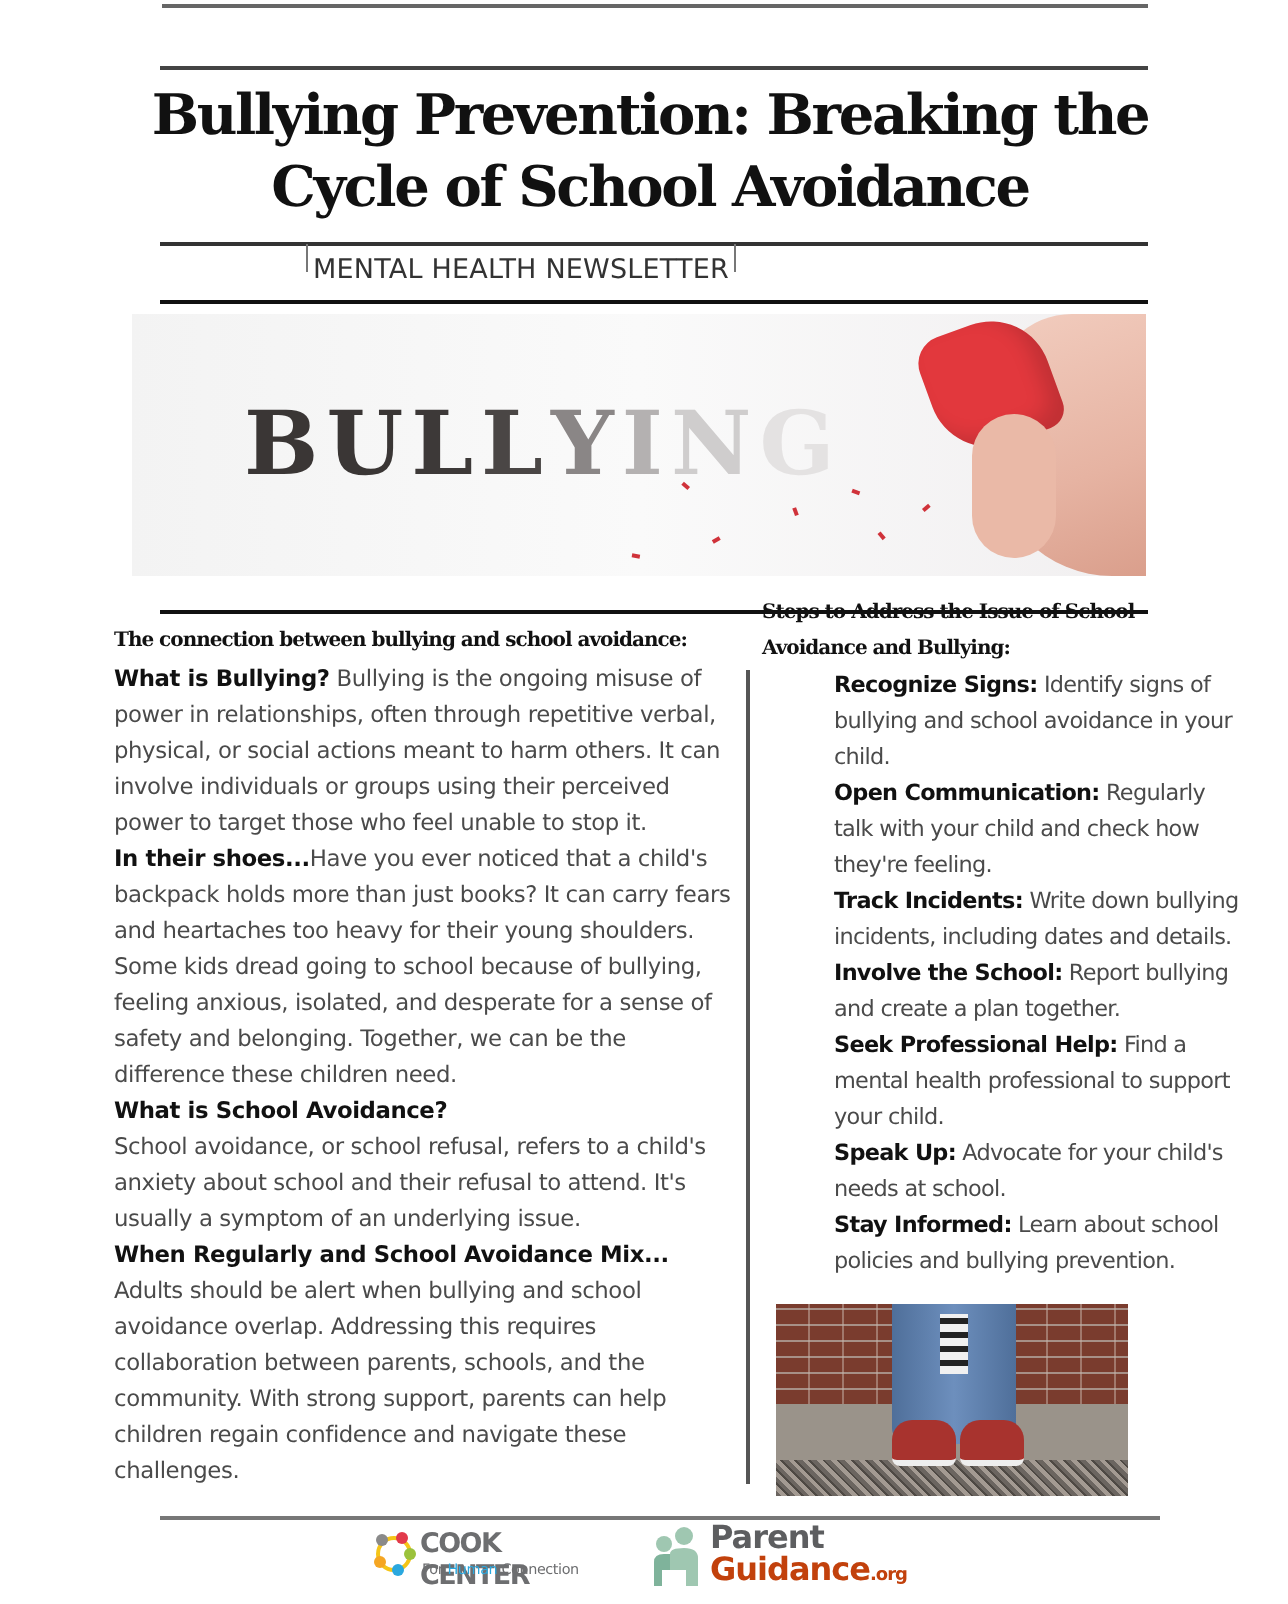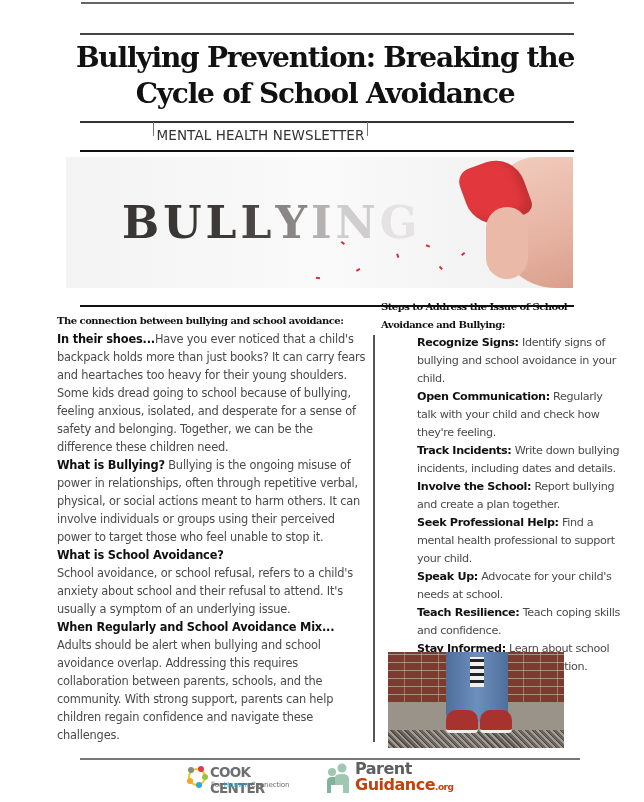--- a/index.html
+++ b/index.html
@@ -73,37 +73,36 @@
   <div class="shaving" style="left:250px;top:120px;transform:rotate(10deg)"></div>
   <div class="hand"></div>
   <div class="heart"></div>
   <div class="thumb"></div>
 </div>
 
 <div class="hr" style="left:80px;top:305px;width:494px;height:1.5px;background:#111;"></div>
 
 <div class="col-left">
   <div class="sec-head">The connection between bullying and school avoidance:</div>
+  <div class="p"><b>What is Bullying?</b><span> Bullying is the ongoing misuse of power in relationships, often through repetitive verbal, physical, or social actions meant to harm others. It can involve individuals or groups using their perceived power to target those who feel unable to stop it.</span></div>
   <div class="p"><b>In their shoes...</b><span>Have you ever noticed that a child's backpack holds more than just books? It can carry fears and heartaches too heavy for their young shoulders. Some kids dread going to school because of bullying, feeling anxious, isolated, and desperate for a sense of safety and belonging. Together, we can be the difference these children need.</span></div>
-  <div class="p"><b>What is Bullying?</b><span> Bullying is the ongoing misuse of power in relationships, often through repetitive verbal, physical, or social actions meant to harm others. It can involve individuals or groups using their perceived power to target those who feel unable to stop it.</span></div>
   <div class="p"><b style="display:block">What is School Avoidance?</b><span>School avoidance, or school refusal, refers to a child's anxiety about school and their refusal to attend. It's usually a symptom of an underlying issue.</span></div>
   <div class="p"><b style="display:block">When Regularly and School Avoidance Mix...</b><span>Adults should be alert when bullying and school avoidance overlap. Addressing this requires collaboration between parents, schools, and the community. With strong support, parents can help children regain confidence and navigate these challenges.</span></div>
 </div>
 
 <div class="vline"></div>
 
 <div class="col-right right">
   <div class="sec-head" style="width:205px;">Steps to Address the Issue of School Avoidance and Bullying:</div>
   <div class="p"><b>Recognize Signs:</b><span> Identify signs of bullying and school avoidance in your child.</span></div>
   <div class="p"><b>Open Communication:</b><span> Regularly talk with your child and check how they're feeling.</span></div>
   <div class="p"><b>Track Incidents:</b><span> Write down bullying incidents, including dates and details.</span></div>
   <div class="p"><b>Involve the School:</b><span> Report bullying and create a plan together.</span></div>
   <div class="p"><b>Seek Professional Help:</b><span> Find a mental health professional to support your child.</span></div>
   <div class="p"><b>Speak Up:</b><span> Advocate for your child's needs at school.</span></div>
-  <div class="p"><b>Teach Resilience:</b><span> Teach coping skills and confidence.</span></div>
   <div class="p"><b>Stay Informed:</b><span> Learn about school policies and bullying prevention.</span></div>
 </div>
 
 <div class="photo" title="Child sitting against brick wall wearing red shoes">
   <div class="brick"></div>
   <div class="brick2"></div>
   <div class="ledge"></div>
   <div class="ground"></div>
   <div class="legs"></div>
   <div class="shirt"></div>

